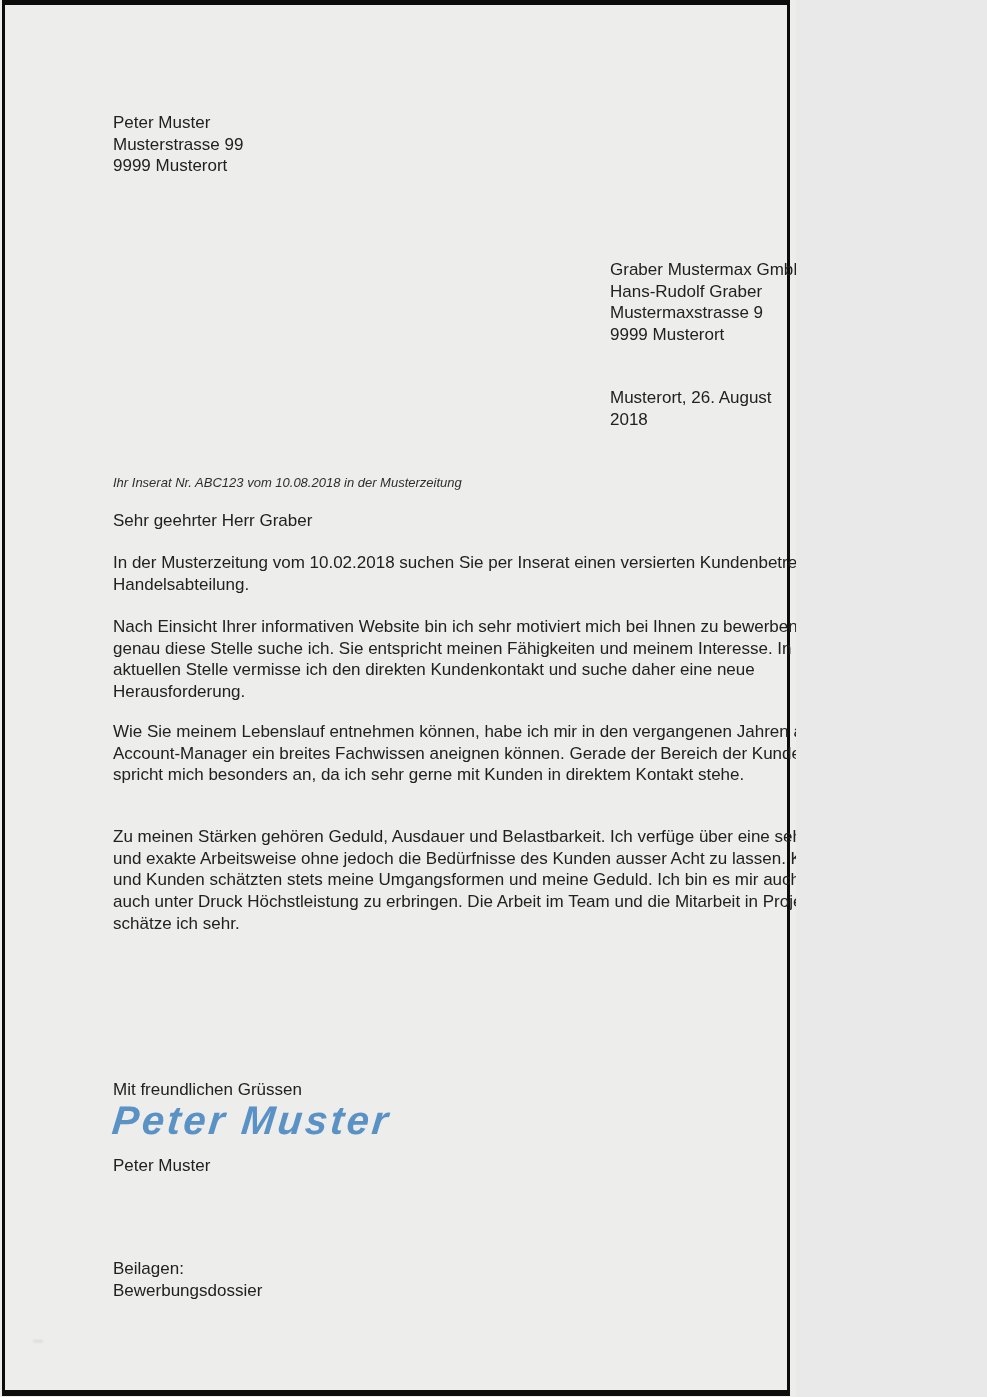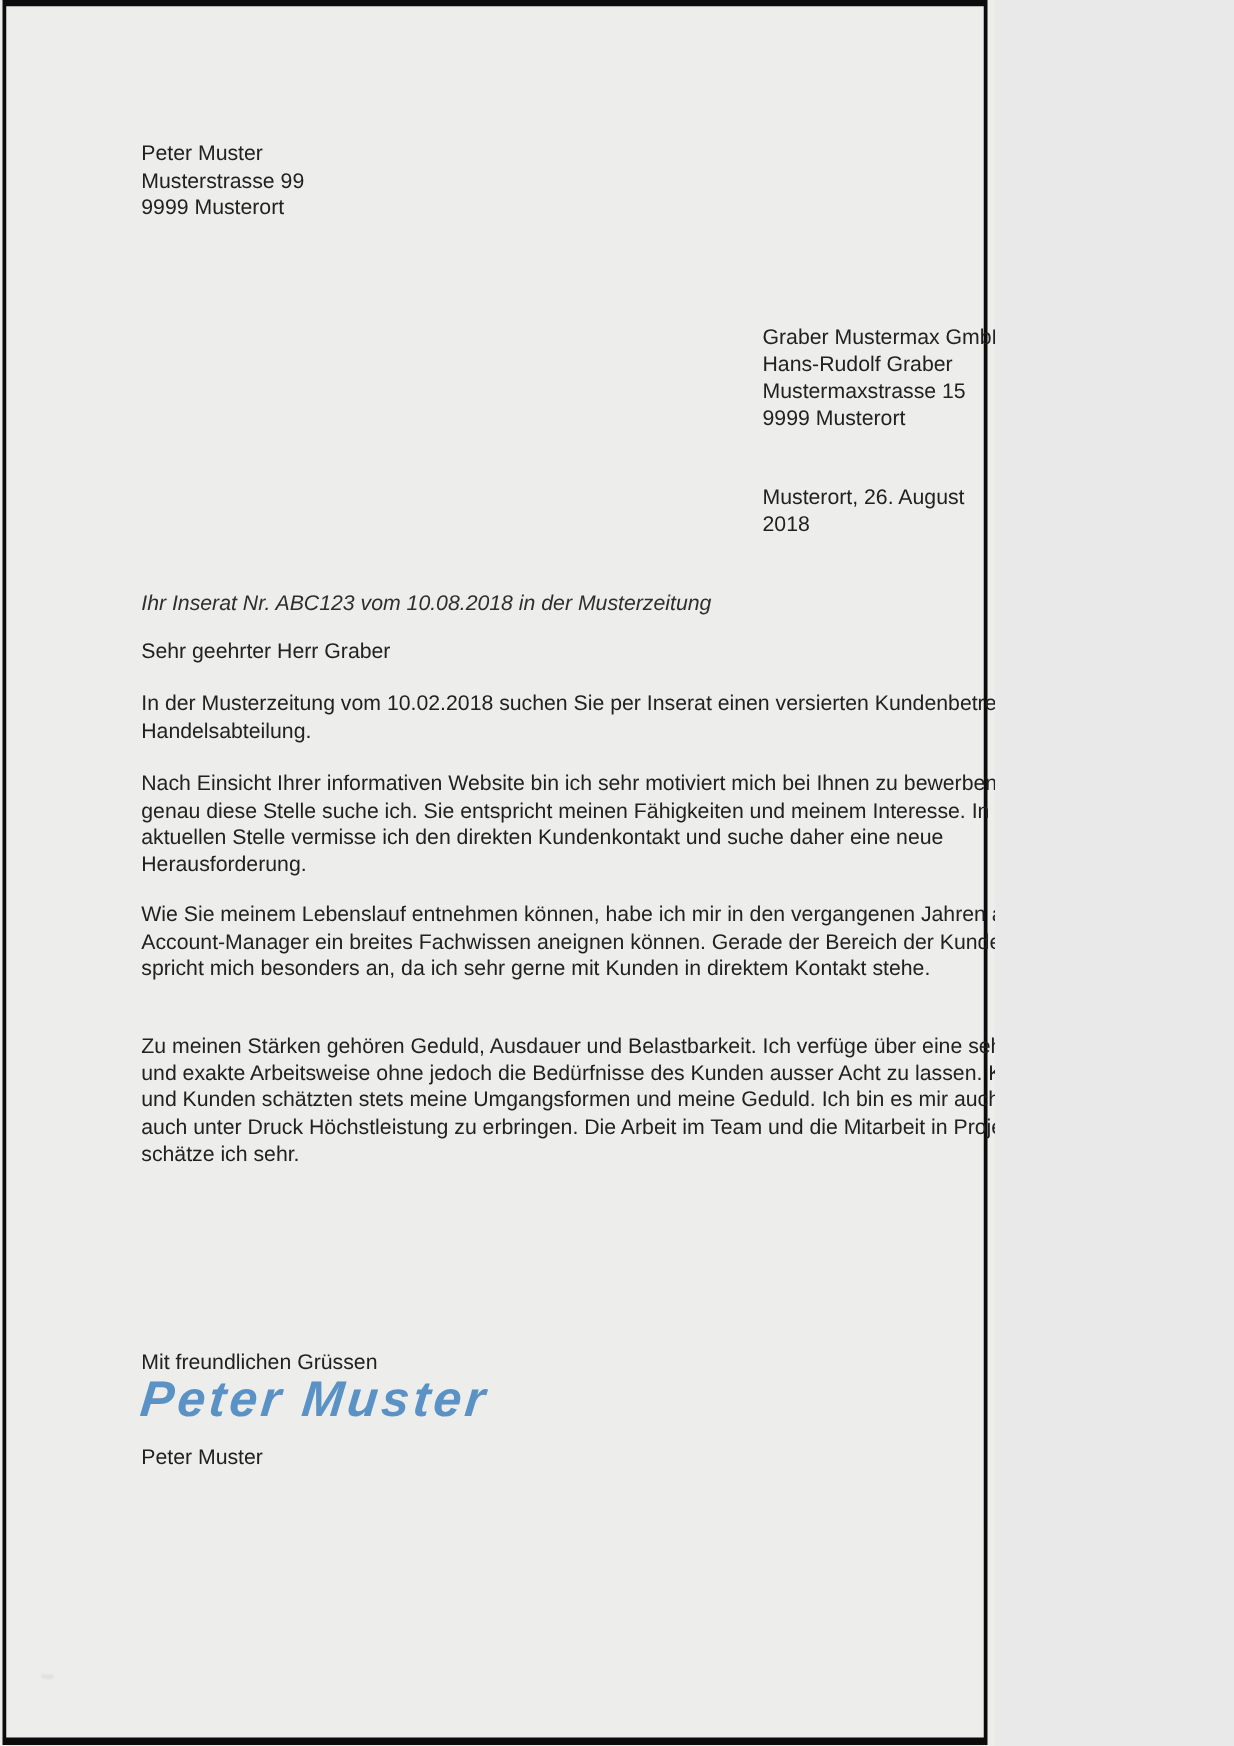--- a/index.html
+++ b/index.html
@@ -40,21 +40,21 @@
   .dateline { top: 387px; left: 610px; }
   .subject-title {
     top: 450px;
     font-size: 19.5px;
     font-weight: bold;
     line-height: 22px;
     color: #1b1b1b;
   }
   .subject-ref {
     top: 475px;
-    font-size: 17px;
+    font-size: 13px;
     font-style: italic;
     line-height: 16px;
     color: #2e2e2e;
   }
   .salutation { top: 510px; text-align: right; }
   .para { width: 778px; }
   .p1 { top: 552px; }
   .p2 { top: 616px; }
   .p3 { top: 721px; }
   .p4 { top: 826px; }
@@ -95,34 +95,38 @@
 
   <div class="block sender">
     <div class="addr-line">Peter Muster</div>
     <div class="addr-line">Musterstrasse 99</div>
     <div class="addr-line">9999 Musterort</div>
   </div>
 
   <div class="block recipient">
     <div class="addr-line">Graber Mustermax GmbH</div>
     <div class="addr-line">Hans-Rudolf Graber</div>
-    <div class="addr-line">Mustermaxstrasse 15</div>
+    <div class="addr-line">Mustermaxstrasse 9</div>
     <div class="addr-line">9999 Musterort</div>
   </div>
 
   <div class="block dateline">Musterort, 26. August 2018</div>
 
   <div class="block subject-ref">Ihr Inserat Nr. ABC123 vom 10.08.2018 in der Musterzeitung</div>
 
   <div class="block salutation">Sehr geehrter Herr Graber</div>
 
   <div class="block para p1">In der Musterzeitung vom 10.02.2018 suchen Sie per Inserat einen versierten Kundenbetreuer für Ihre Handelsabteilung.</div>
   <div class="block para p3">Wie Sie meinem Lebenslauf entnehmen können, habe ich mir in den vergangenen Jahren als Key-Account-Manager ein breites Fachwissen aneignen können. Gerade der Bereich der Kundenbetreuung spricht mich besonders an, da ich sehr gerne mit Kunden in direktem Kontakt stehe.</div>
   <div class="block para p2">Nach Einsicht Ihrer informativen Website bin ich sehr motiviert mich bei Ihnen zu bewerben, denn genau diese Stelle suche ich. Sie entspricht meinen Fähigkeiten und meinem Interesse. In meiner aktuellen Stelle vermisse ich den direkten Kundenkontakt und suche daher eine neue Herausforderung.</div>
   <div class="block para p4">Zu meinen Stärken gehören Geduld, Ausdauer und Belastbarkeit. Ich verfüge über eine sehr speditive und exakte Arbeitsweise ohne jedoch die Bedürfnisse des Kunden ausser Acht zu lassen. Kundinnen und Kunden schätzten stets meine Umgangsformen und meine Geduld. Ich bin es mir auch gewohnt auch unter Druck Höchstleistung zu erbringen. Die Arbeit im Team und die Mitarbeit in Projekten schätze ich sehr.</div>
 
   <div class="block closing">Mit freundlichen Grüssen</div>
   <div class="block signature" style="color: rgb(91, 146, 197);">Peter Muster</div>
   <div class="block typed-name">Peter Muster</div>
 
+  <div class="block enclosures">
+    <div>Beilagen:</div>
+    <div>Bewerbungsdossier</div>
+  </div>
 
   <div class="corner-mark">▪▪▪</div>
 </div>
 
 </body></html>

